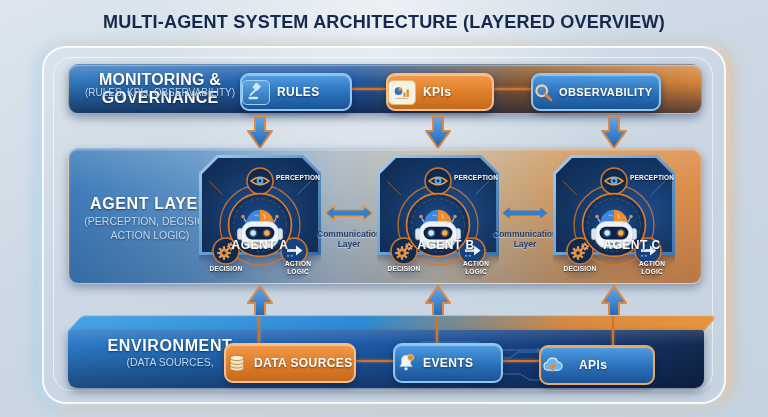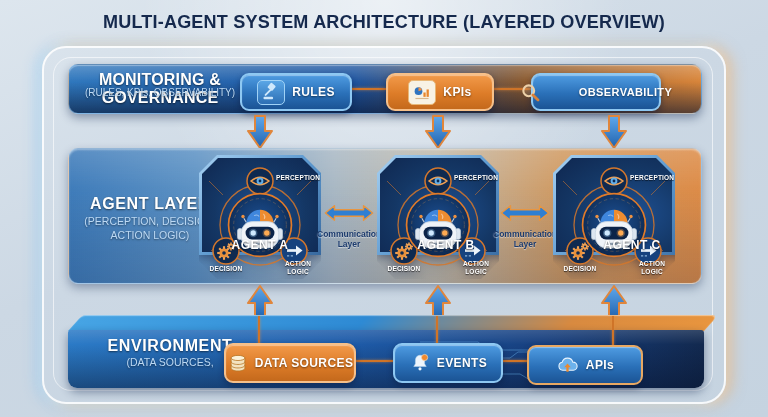--- a/index.html
+++ b/index.html
@@ -61,29 +61,29 @@
   .bar-label{color:#fff;font-weight:bold;text-align:center;text-shadow:0 1px 2px rgba(0,0,0,.55);}
   .bar-sub{color:#bcd9f4;text-align:center;text-shadow:0 1px 2px rgba(0,0,0,.45);font-weight:bold;}
   .mon-label{left:76px;top:71px;width:168px;font-size:16px;letter-spacing:.2px;}
   .mon-sub{left:76px;top:87px;width:168px;font-size:10px;font-weight:normal;}
   .agent-label{left:74px;top:195px;width:152px;font-size:16px;letter-spacing:.6px;}
   .agent-sub{left:74px;top:215px;width:152px;font-size:10.5px;line-height:1.3;font-weight:normal;}
   .env-label{left:80px;top:337px;width:180px;font-size:16px;letter-spacing:.6px;}
   .env-sub{left:80px;top:356px;width:180px;font-size:10.5px;line-height:1.3;font-weight:normal;}
   
   .pill{
-    position:absolute;display:flex;align-items:center;justify-content:center;gap:7px;
+    position:absolute;display:flex;align-items:center;gap:7px;
     border-radius:9px;
     box-shadow:0 3px 6px rgba(10,25,60,.45), inset 0 1px 1px rgba(255,255,255,.4);
   }
   .pill.blue{background:linear-gradient(180deg,#4f9ce2 0%, #2a70b8 55%, #1b5495 100%);border:2px solid #8ec8f2;}
   .pill.orange{background:linear-gradient(180deg,#f29a4a 0%, #dd7c28 55%, #c4691c 100%);border:2px solid #f6c08a;}
   .pill.blue.orange-border{border:2px solid #e8a862;}
   .pill-label{color:#fff;font-weight:bold;font-size:12px;letter-spacing:.4px;text-shadow:0 1px 2px rgba(0,0,0,.5);}
-  .pill-label.small{font-size:11px;margin-left:33px;}
+  .pill-label.small{font-size:11px;}
   .icon-chip{width:26px;height:23px;border-radius:5px;display:flex;align-items:center;justify-content:center;}
   .chip-blue{background:linear-gradient(180deg,#5aa6e6,#2d6fb4);border:1px solid #a0d2f6;}
   .chip-cream{background:#f8f2e4;border:1px solid #e8b878;}
   
   .h-conn{height:2px;background:#cf7428;box-shadow:0 0 3px rgba(230,140,60,.7);}
   .v-conn{width:2px;background:#cf7428;box-shadow:0 0 3px rgba(230,140,60,.7);}
   
   .agent-box{
     position:absolute;top:155px;width:122px;height:100px;
     clip-path:polygon(18px 0,104px 0,122px 18px,122px 106px,104px 124px,18px 124px,0 106px,0 18px);
@@ -393,20 +393,20 @@
   <span class="pill-label">DATA SOURCES</span>
 </div>
 <div class="pill blue" style="left:393px;top:343px;width:106px;height:36px;gap:6px;">
   <span style="display:flex;">
       <svg width="22" height="22">
         <use href="#ic-bell"></use>
       </svg>
     </span>
   <span class="pill-label">EVENTS</span>
 </div>
-<div class="pill blue orange-border" style="left:527px;top:345px;width:112px;height:36px;gap:7px;">
+<div class="pill blue orange-border" style="left:539px;top:345px;width:112px;height:36px;gap:15px;">
   <span style="display:flex;">
       <svg width="23" height="23">
         <use href="#ic-cloud"></use>
       </svg>
     </span>
   <span class="pill-label">APIs</span>
 </div>
 
 </body></html>

